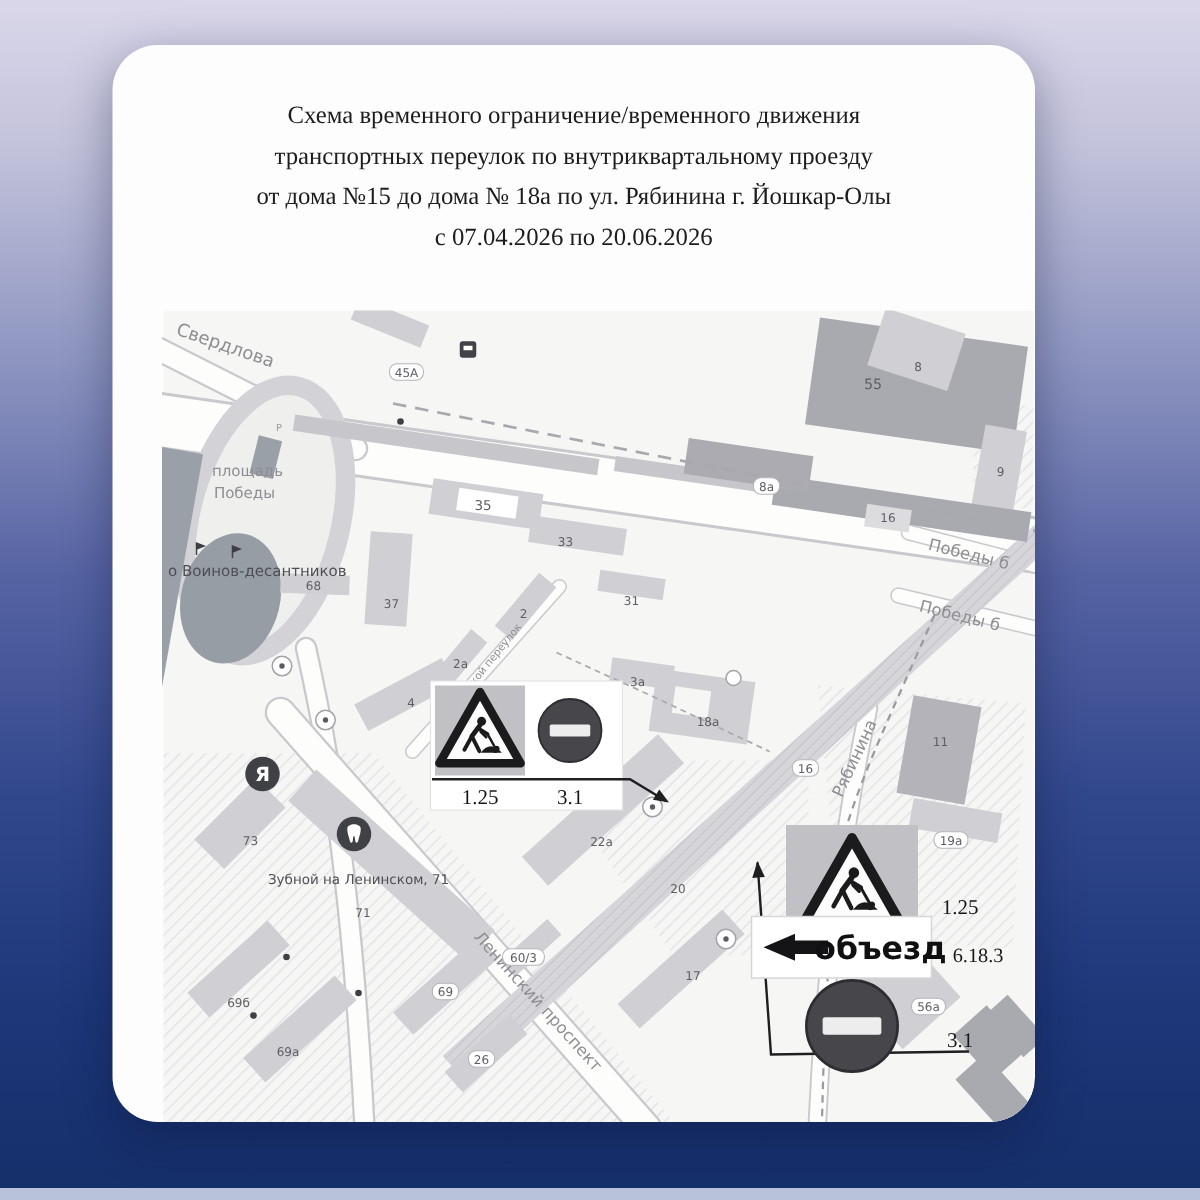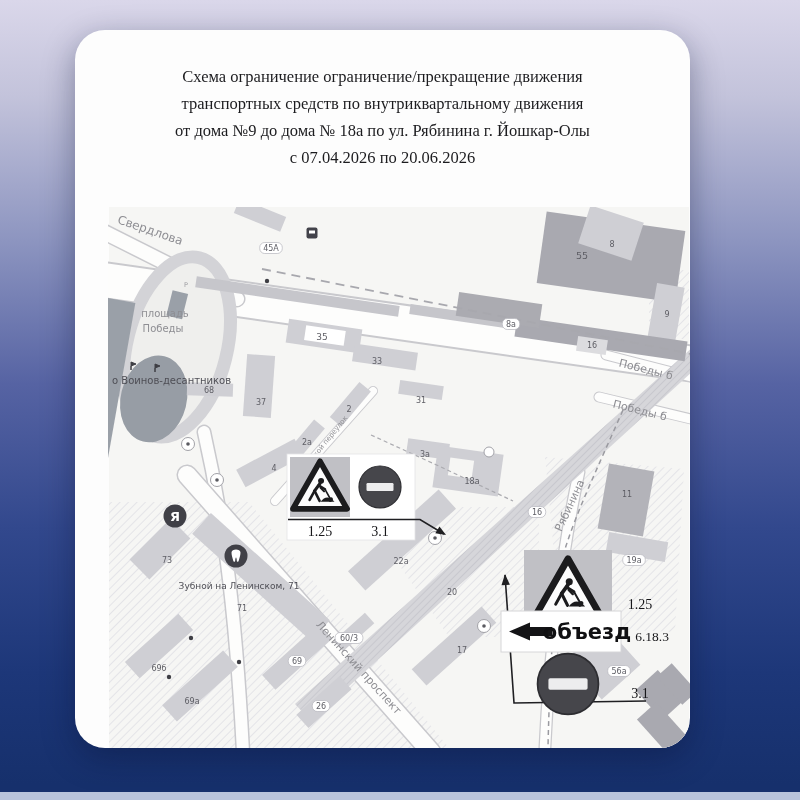--- a/index.html
+++ b/index.html
@@ -16,23 +16,23 @@
   .map .code{font-family:"Liberation Serif",serif;fill:#17171a;}
   .map .detour-word{font-family:"DejaVu Sans",sans-serif;font-weight:bold;fill:#101012;}
   .bld{stroke:none;}
 </style>
 </head>
 <body>
 
 <div class="page">
   <div class="card">
     <div class="title">
-      <div>Схема ограничение ограничение/прекращение движения</div>
-      <div>транспортных средств по внутриквартальному движения</div>
-      <div>от дома №9 до дома № 18а по ул. Рябинина г. Йошкар-Олы</div>
+      <div>Схема временного ограничение/временного движения</div>
+      <div>транспортных переулок по внутриквартальному проезду</div>
+      <div>от дома №15 до дома № 18а по ул. Рябинина г. Йошкар-Олы</div>
       <div>с 07.04.2026 по 20.06.2026</div>
     </div>
 
     <svg class="map" viewBox="0 0 580 541">
       <defs>
         <pattern id="hy" width="6" height="6" patternUnits="userSpaceOnUse" patternTransform="rotate(45)">
           <line x1="0" y1="0" x2="0" y2="6" stroke="#e4e4e8" stroke-width="2"></line>
         </pattern>
         <pattern id="hr" width="5" height="5" patternUnits="userSpaceOnUse" patternTransform="rotate(45)">
           <rect width="5" height="5" fill="#d6d6da"></rect>

